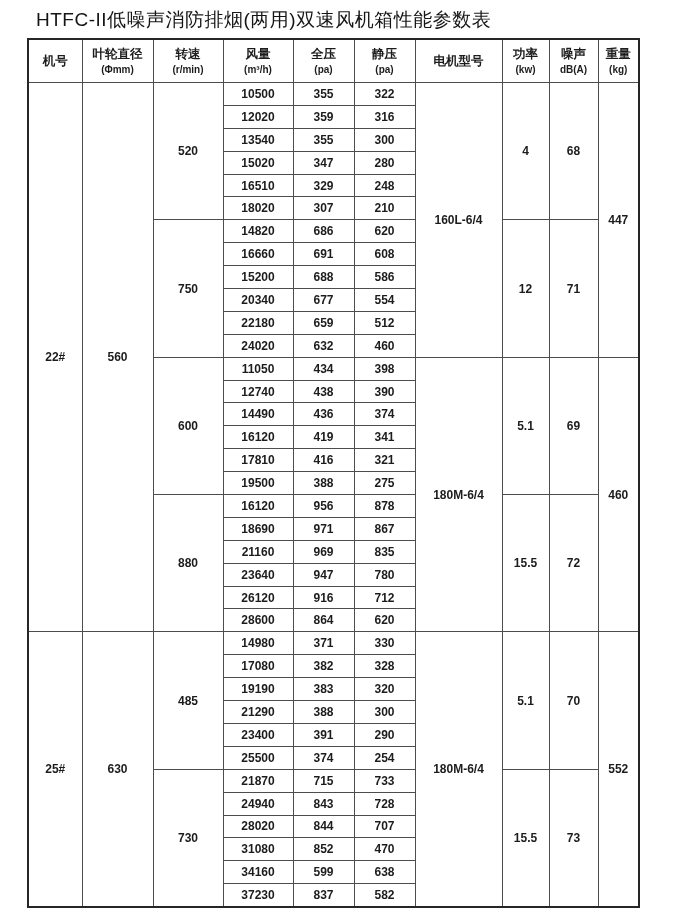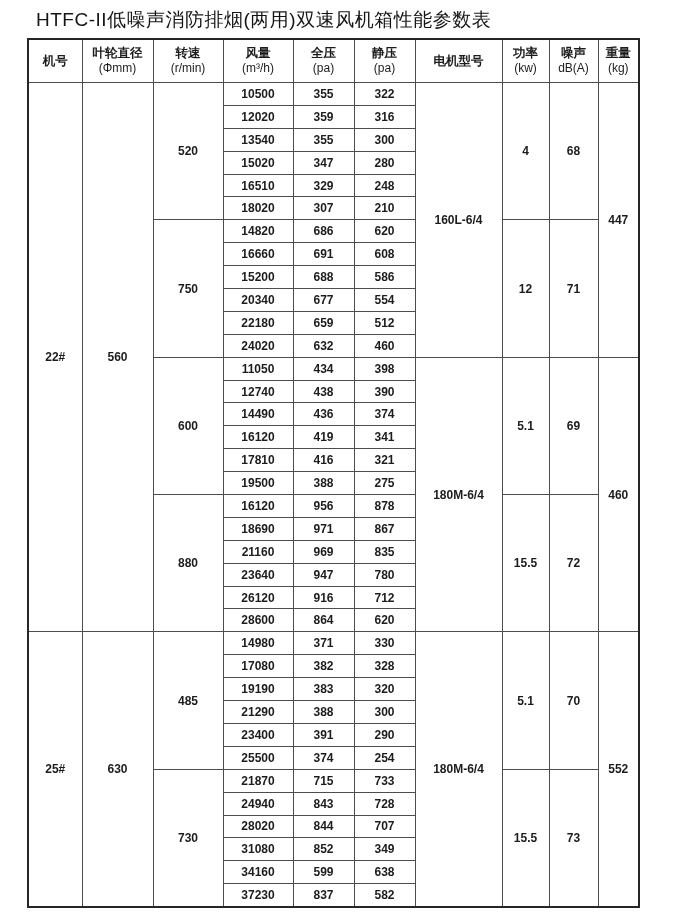--- a/index.html
+++ b/index.html
@@ -24,21 +24,21 @@
     border: 1px solid #4d4d4d;
     text-align: center;
     vertical-align: middle;
     padding: 0;
     color: #1c1c1c;
     font-weight: bold;
     overflow: hidden;
     white-space: nowrap;
   }
   table.spec th { height: 42px; font-size: 12.5px; line-height: 1.3; }
-  table.spec th .unit { font-size: 12px; font-weight: normal; }
+  table.spec th .unit { font-size: 10px; font-weight: bold; }
   table.spec tbody tr { height: 22.9px; }
   table.spec td { font-size: 12px; }
   col.c-machine { width: 54px; }
   col.c-diameter { width: 71px; }
   col.c-speed { width: 70px; }
   col.c-airflow { width: 70px; }
   col.c-tpress { width: 61px; }
   col.c-spress { width: 61px; }
   col.c-motor { width: 87px; }
   col.c-power { width: 47px; }
@@ -295,21 +295,21 @@
           <td>728</td>
         </tr>
         <tr>
           <td>28020</td>
           <td>844</td>
           <td>707</td>
         </tr>
         <tr>
           <td>31080</td>
           <td>852</td>
-          <td>349</td>
+          <td>470</td>
         </tr>
         <tr>
           <td>34160</td>
           <td>599</td>
           <td>638</td>
         </tr>
         <tr>
           <td>37230</td>
           <td>837</td>
           <td>582</td>

